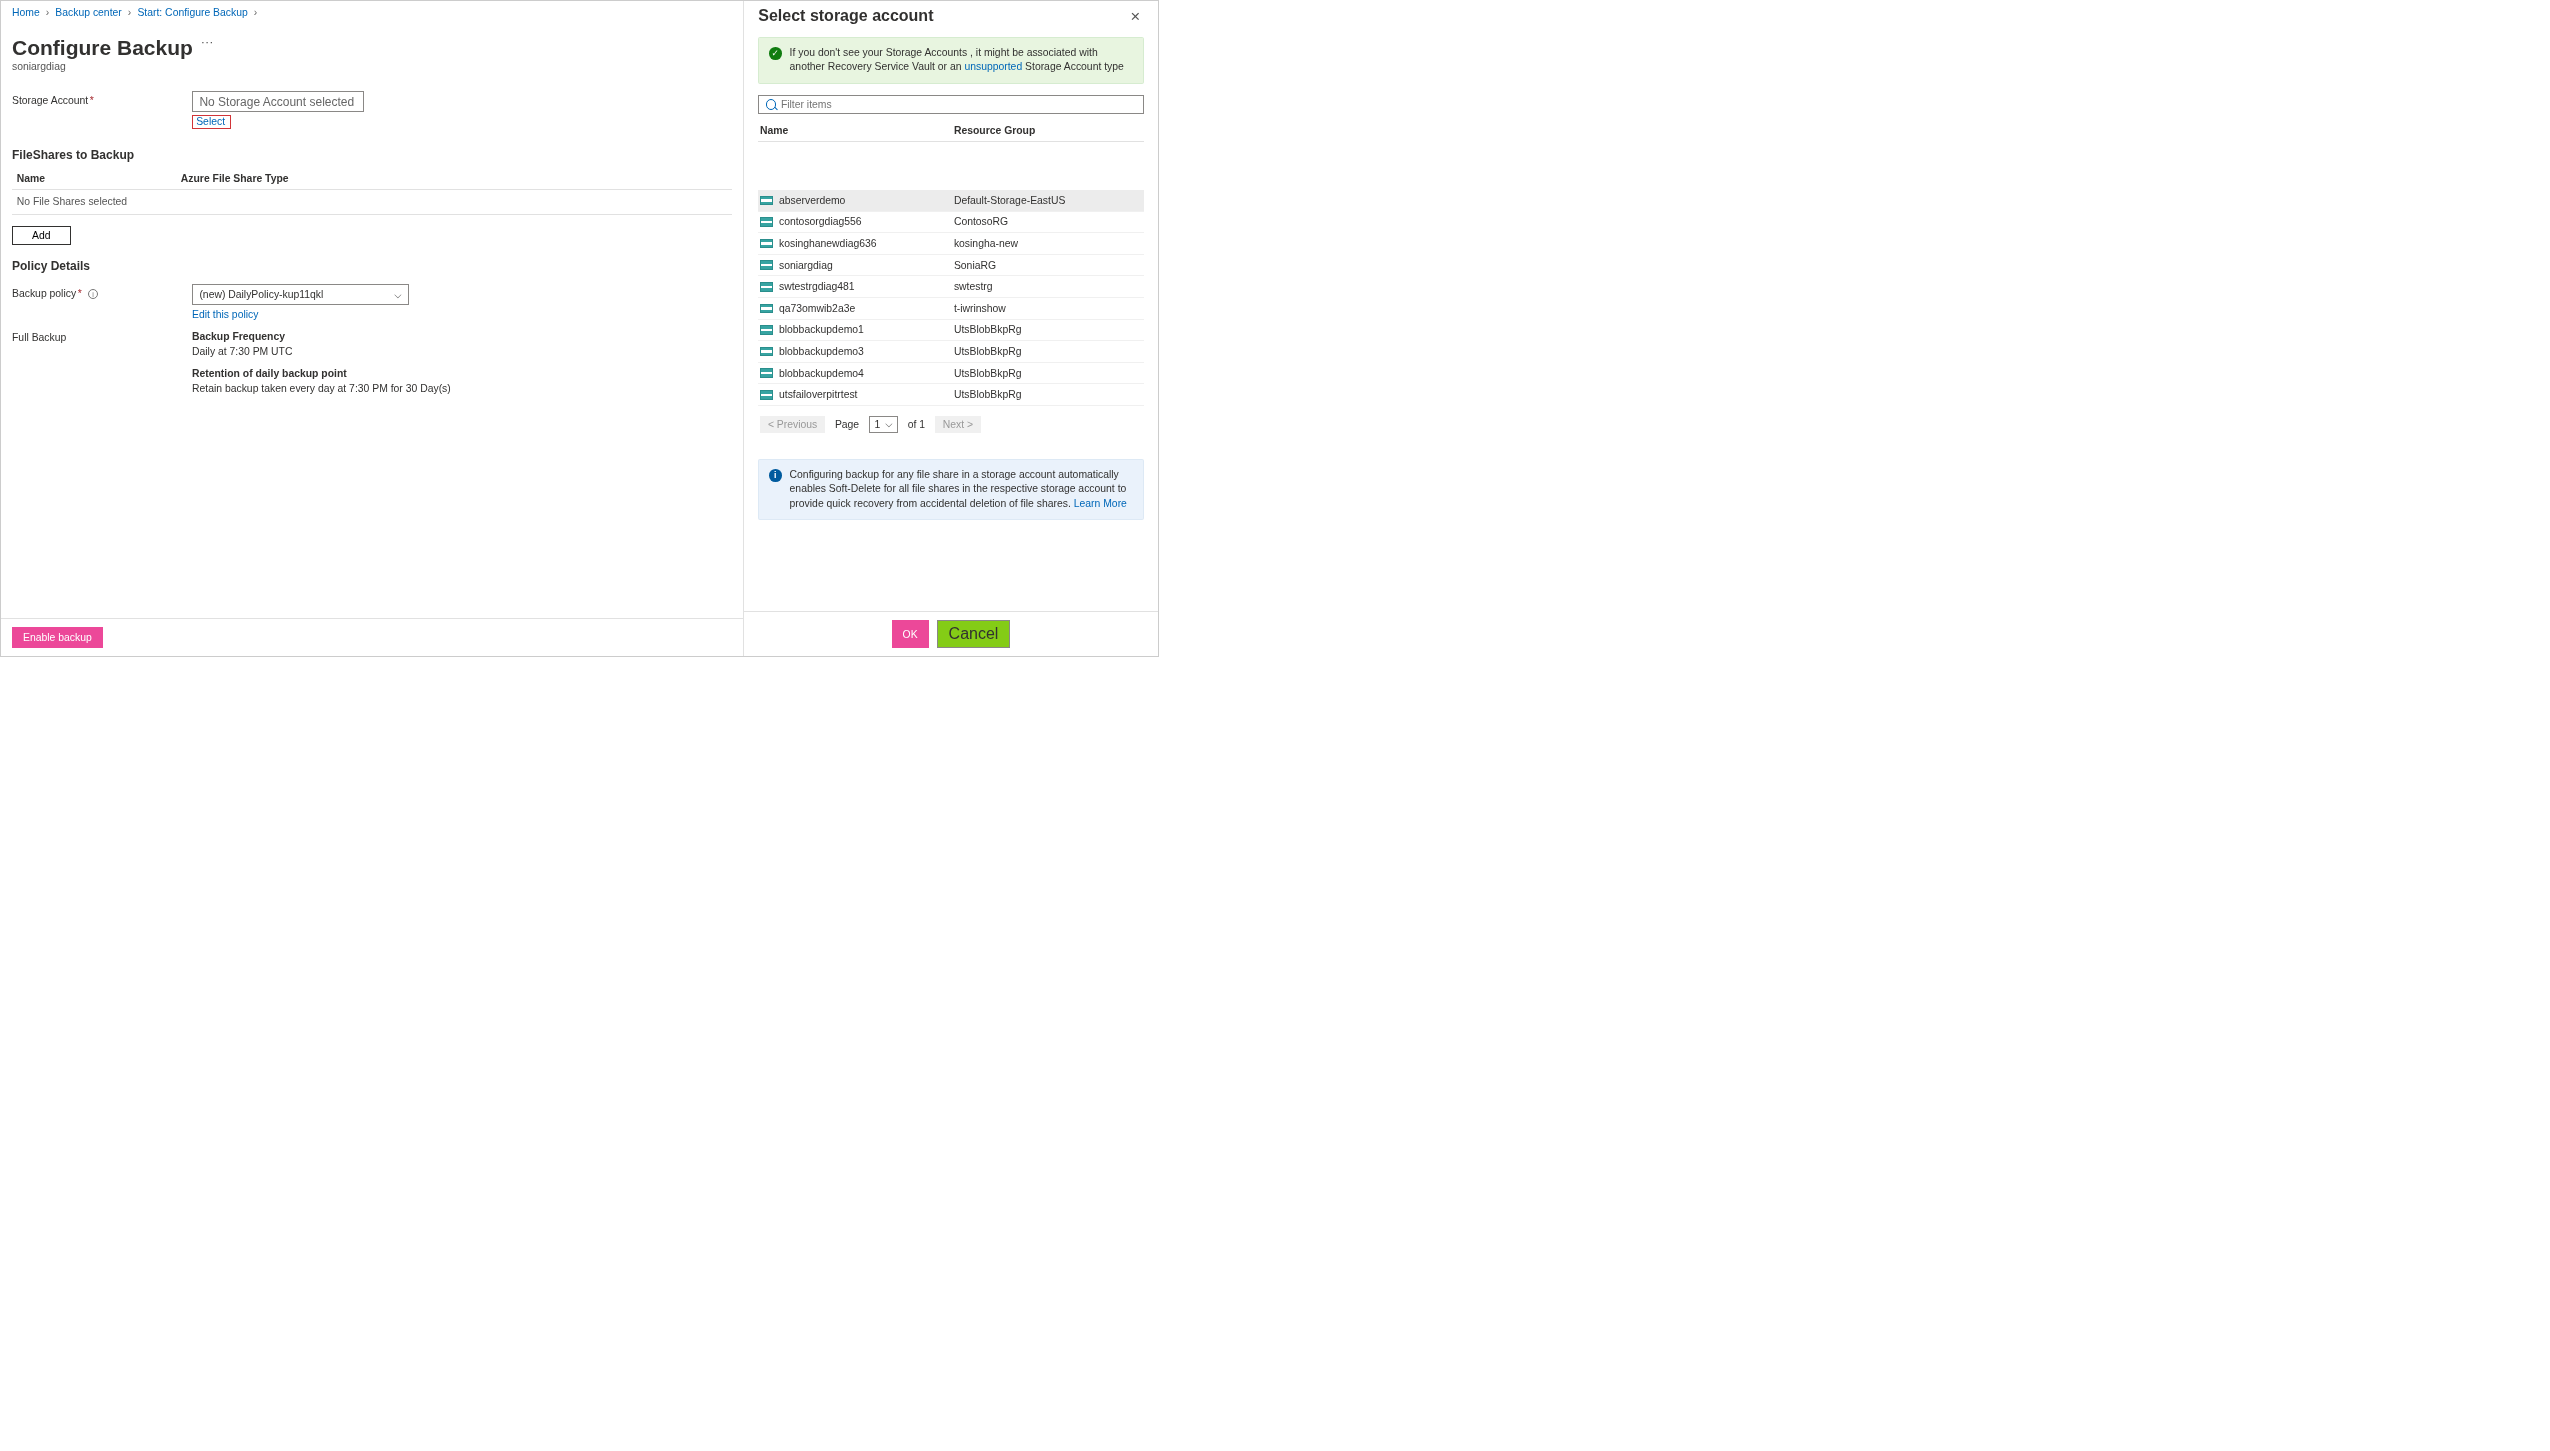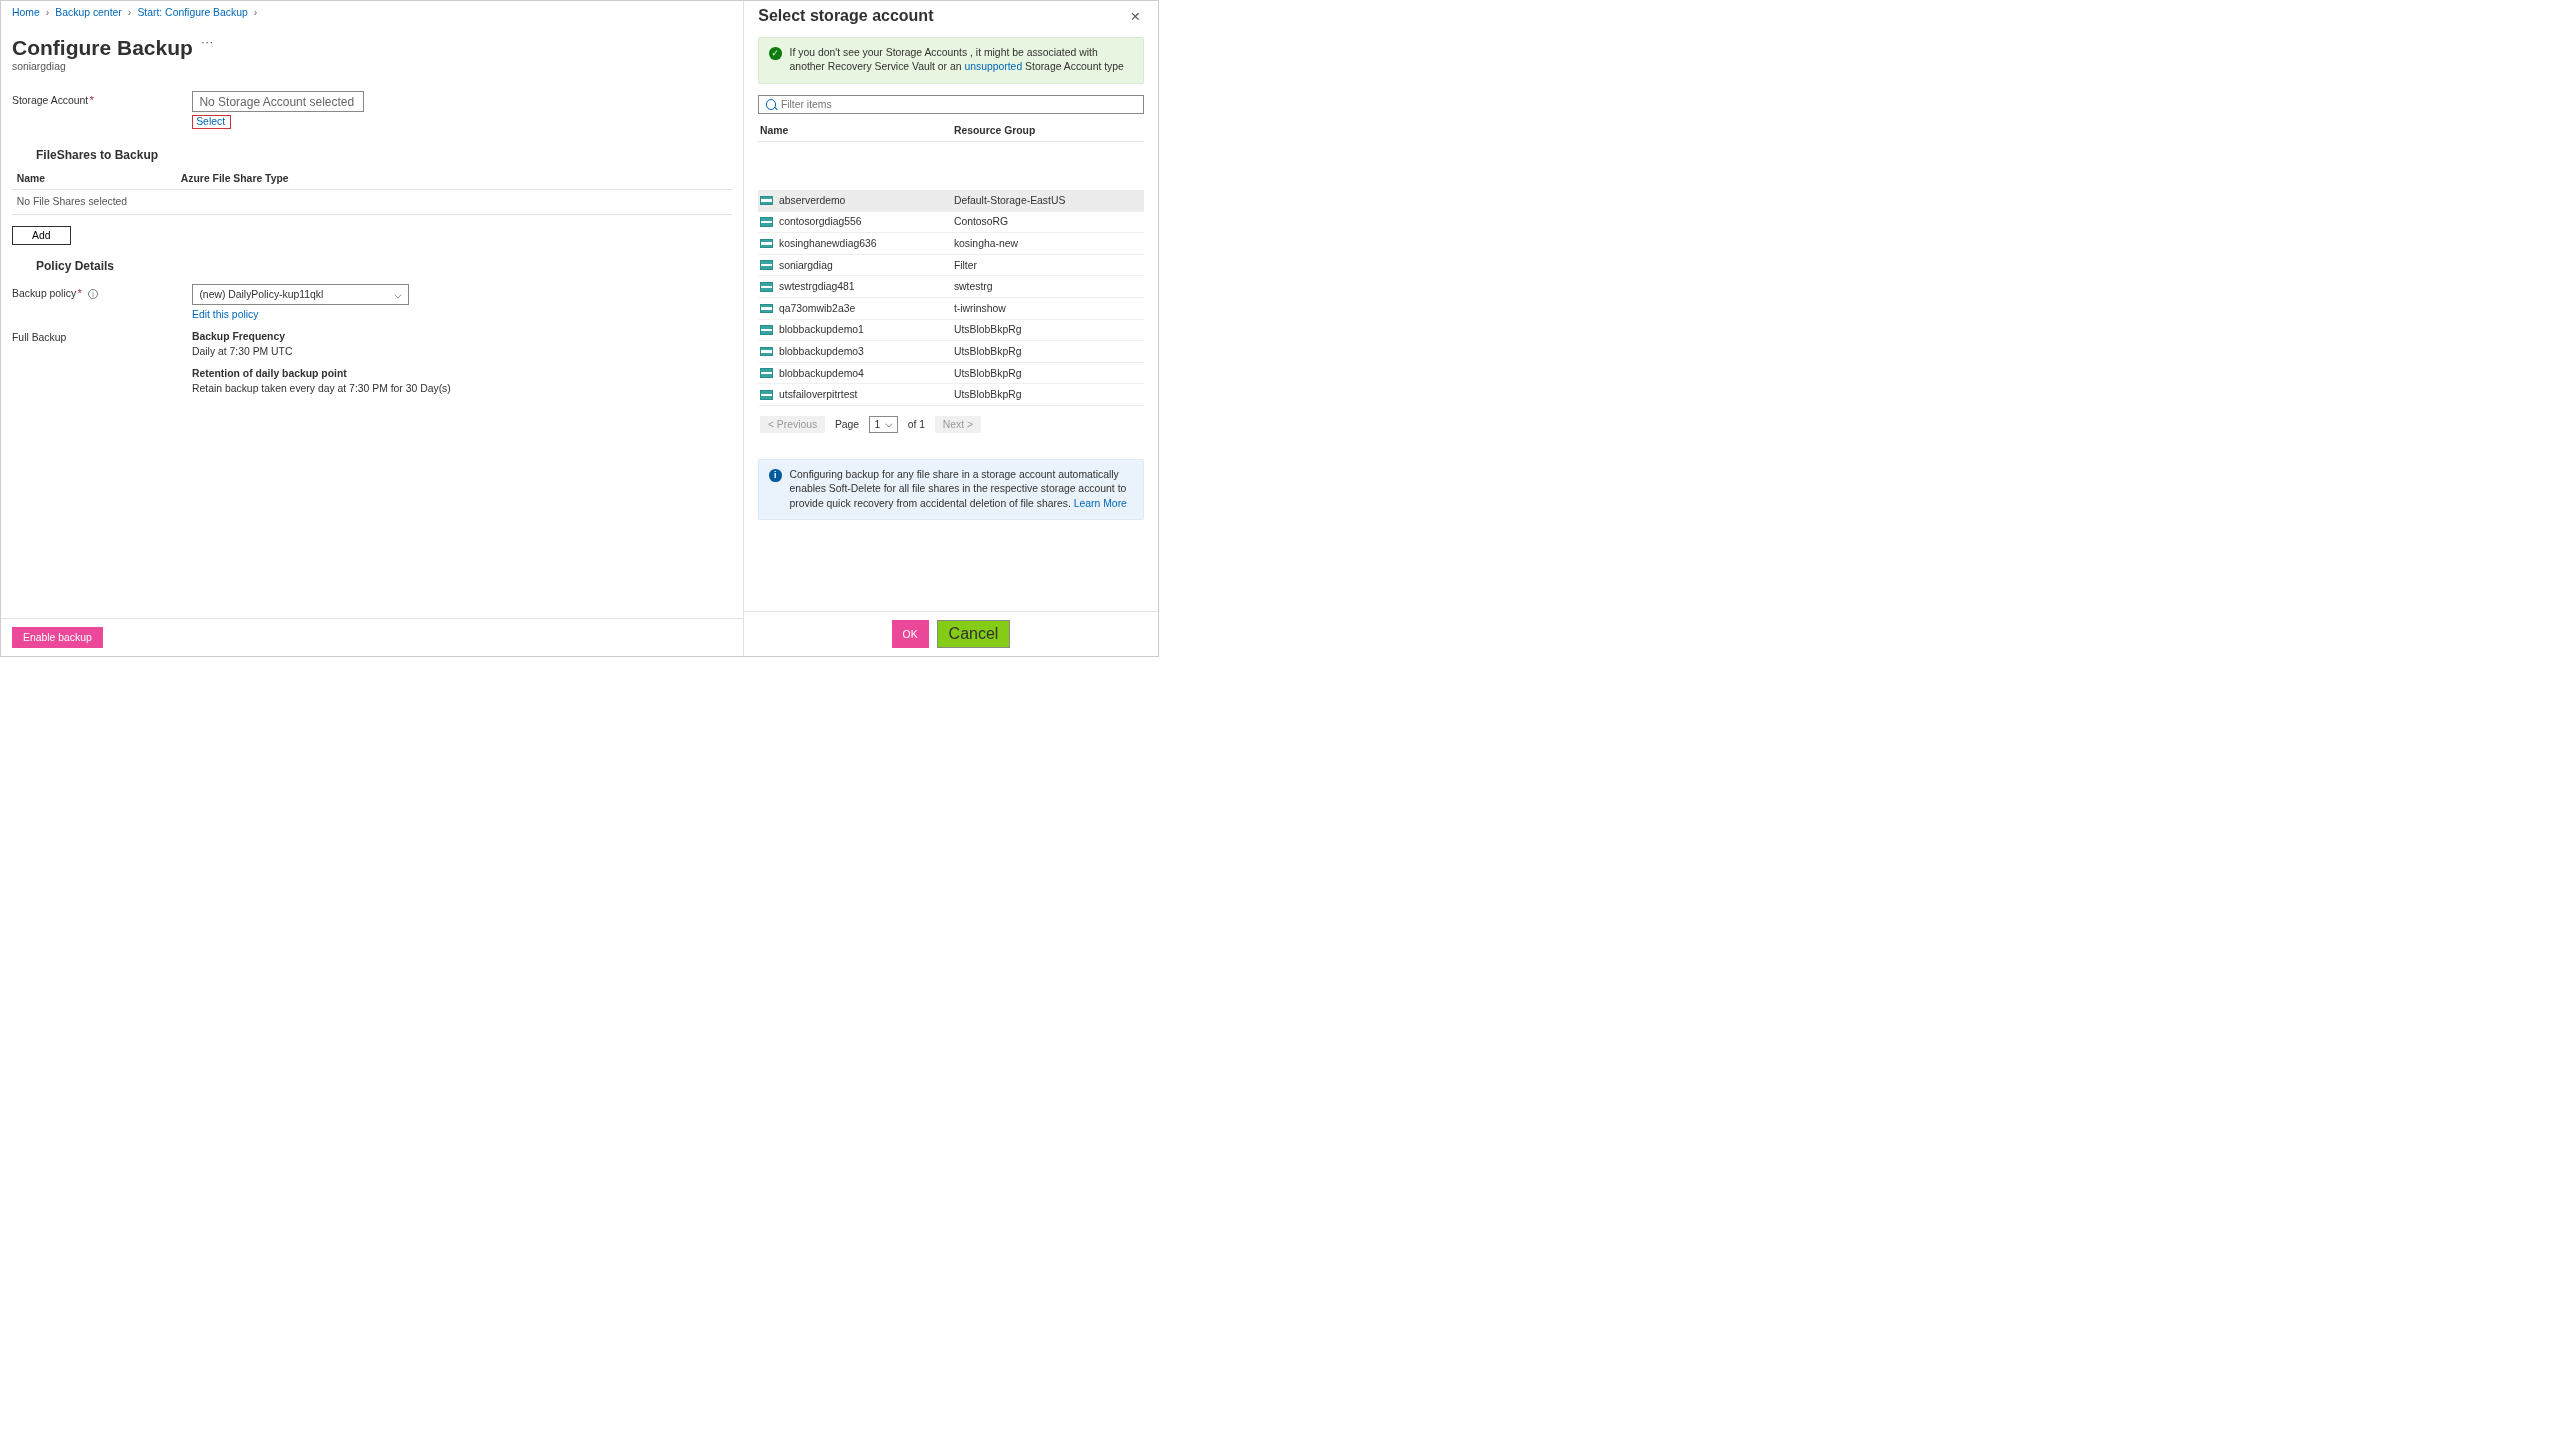--- a/index.html
+++ b/index.html
@@ -48,21 +48,21 @@
     border: 0.8px solid #8a8886; background: #fff; font-size: 10.4px;
     display: flex; align-items: center; justify-content: space-between; cursor: pointer;
   }
   .chev { font-size: 9.6px; color: #555; }
   .link { color: #0067b8; cursor: pointer; font-size: 10.4px; }
   .info-ic {
     display: inline-block; width: 10.4px; height: 10.4px; border: 0.8px solid #777; border-radius: 50%;
     font-size: 7.2px; line-height: 9.6px; text-align: center; color: #777; margin-left: 3.2px;
   }
 
-  .section-hdr { font-weight: 600; font-size: 12px; padding: 14.3px 0 6.4px; margin-left: 24px; }
+  .section-hdr { font-weight: 600; font-size: 12px; padding: 14.3px 0 6.4px; }
 
   .table-hdr { display: flex; border-bottom: 0.8px solid #e1e1e1; padding: 4.8px 4.8px; font-weight: 600; font-size: 10.4px; }
   .col-a { width: 164px; }
   .col-b { flex: 1; }
   .table-row { padding: 6.4px 4.8px; border-bottom: 0.8px solid #e1e1e1; color: #555; }
   .btn-outline {
     margin-top: 11px; padding: 3.2px 19px; border: 0.8px solid #323130; background: #fff; cursor: pointer; font-size: 10.4px;
   }
 
   .policy-text { font-size: 10.4px; line-height: 1.45; }
@@ -251,21 +251,21 @@
                 <span class="sa-ico"></span>
                 <span>kosinghanewdiag636</span>
               </div>
               <div class="sa-rg">kosingha-new</div>
             </div>
             <div class="sa-row">
               <div class="sa-name">
                 <span class="sa-ico"></span>
                 <span>soniargdiag</span>
               </div>
-              <div class="sa-rg">Filter</div>
+              <div class="sa-rg">SoniaRG</div>
             </div>
             <div class="sa-row">
               <div class="sa-name">
                 <span class="sa-ico"></span>
                 <span>swtestrgdiag481</span>
               </div>
               <div class="sa-rg">swtestrg</div>
             </div>
             <div class="sa-row">
               <div class="sa-name">

